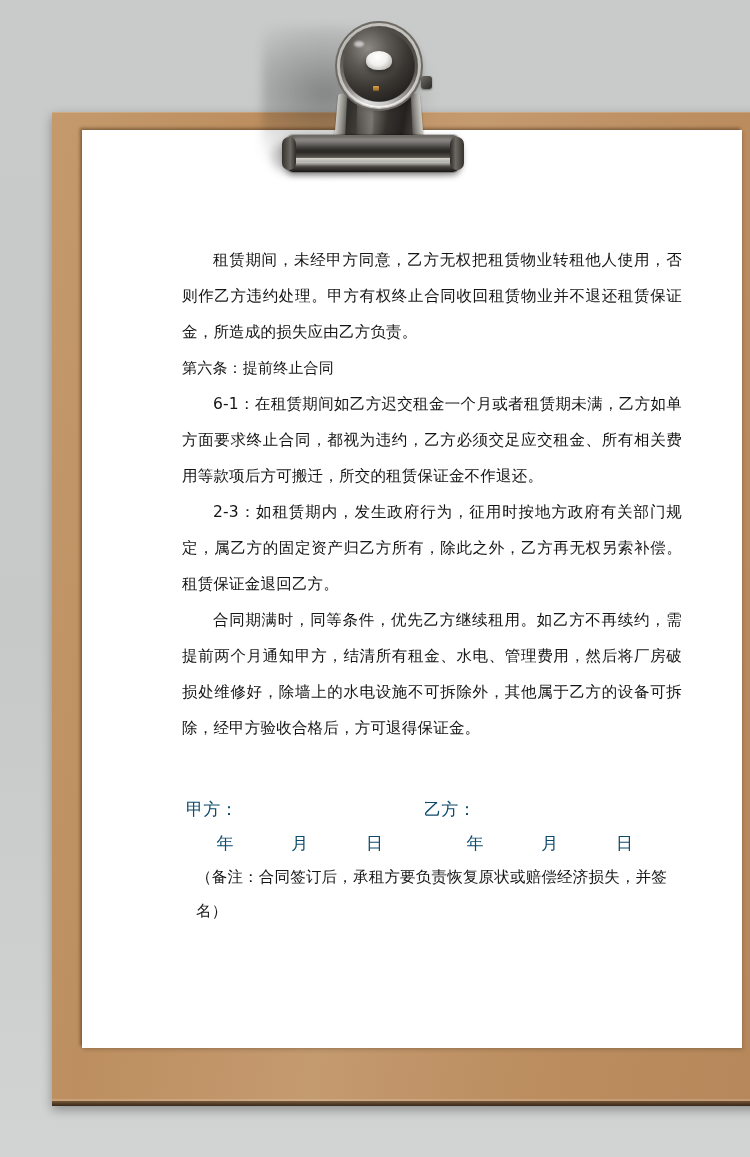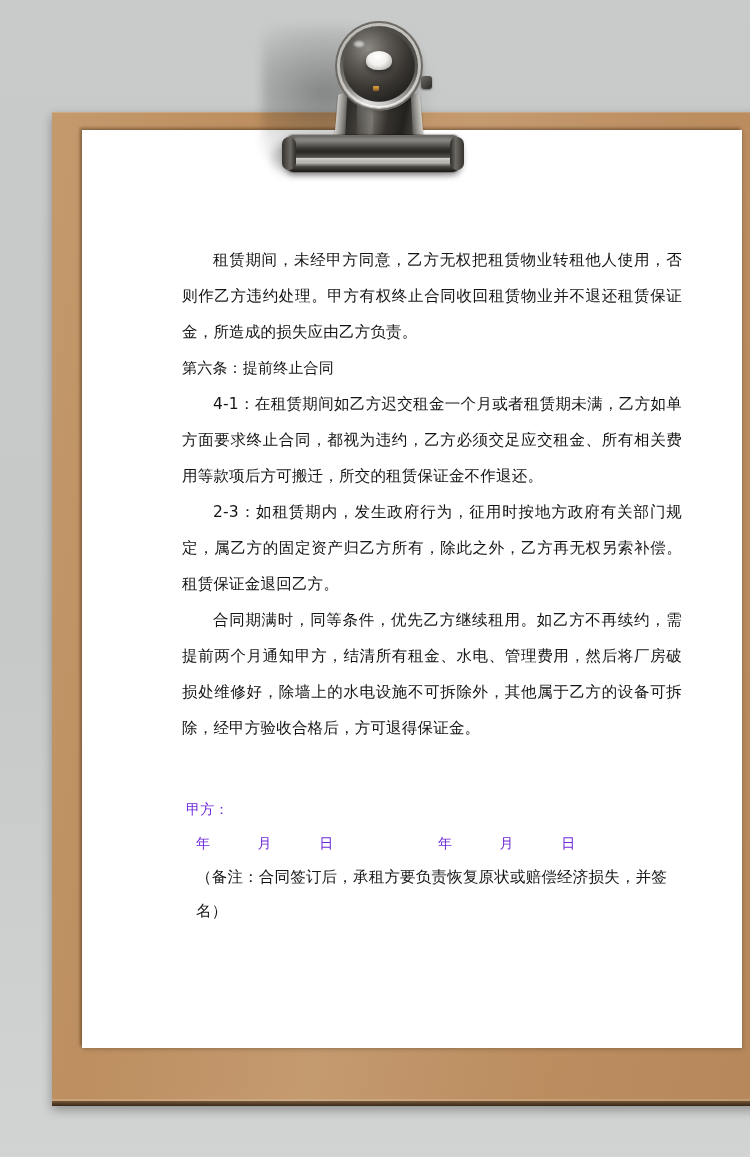--- a/index.html
+++ b/index.html
@@ -108,30 +108,30 @@
     letter-spacing: 0.2px;
   }
 
   
   #signature-block {
     margin-top: 46px;
   }
 
   .sig-row {
     display: flex;
-    font-size: 14px;
+    font-size: 17px;
     line-height: 34px;
-    color: #6d28d9;
+    color: #0c4a6e;
     letter-spacing: 0.2px;
   }
 
   .sig-col-a { width: 242px; flex: 0 0 242px; padding-left: 4px; }
   .sig-col-b { flex: 1 1 auto; }
 
-  .date-line { padding-left: 14px; letter-spacing: 1.2em; }
+  .date-line { padding-left: 14px; letter-spacing: 1.2em; text-align: center; }
 
   #sig-note {
     font-size: 15.5px;
     line-height: 34px;
     color: #141414;
     padding-left: 14px;
     letter-spacing: 0.2px;
   }
 
   
@@ -384,32 +384,33 @@
     <div id="clipboard-bottom-edge"></div>
 
     <div id="paper">
 
       <div id="doc">
 
         <p class="para indent">租赁期间，未经甲方同意，乙方无权把租赁物业转租他人使用，否则作乙方违约处理。甲方有权终止合同收回租赁物业并不退还租赁保证金，所造成的损失应由乙方负责。</p>
 
         <p class="heading">第六条：提前终止合同</p>
 
-        <p class="para indent">4-1：在租赁期间如乙方迟交租金一个月或者租赁期未满，乙方如单方面要求终止合同，都视为违约，乙方必须交足应交租金、所有相关费用等款项后方可搬迁，所交的租赁保证金不作退还。</p>
+        <p class="para indent">6-1：在租赁期间如乙方迟交租金一个月或者租赁期未满，乙方如单方面要求终止合同，都视为违约，乙方必须交足应交租金、所有相关费用等款项后方可搬迁，所交的租赁保证金不作退还。</p>
 
 
         <p class="para indent">2-3：如租赁期内，发生政府行为，征用时按地方政府有关部门规定，属乙方的固定资产归乙方所有，除此之外，乙方再无权另索补偿。租赁保证金退回乙方。</p>
 
 
         <p class="para indent">合同期满时，同等条件，优先乙方继续租用。如乙方不再续约，需提前两个月通知甲方，结清所有租金、水电、管理费用，然后将厂房破损处维修好，除墙上的水电设施不可拆除外，其他属于乙方的设备可拆除，经甲方验收合格后，方可退得保证金。</p>
 
         <div id="signature-block">
 
           <div class="sig-row">
             <span class="sig-col-a">甲方：</span>
+            <span class="sig-col-b">乙方：</span>
           </div>
 
           <div class="sig-row">
             <span class="sig-col-a date-line">年　月　日</span>
             <span class="sig-col-b date-line">年　月　日</span>
           </div>
 
           <div id="sig-note">（备注：合同签订后，承租方要负责恢复原状或赔偿经济损失，并签名）</div>
 
         </div>

